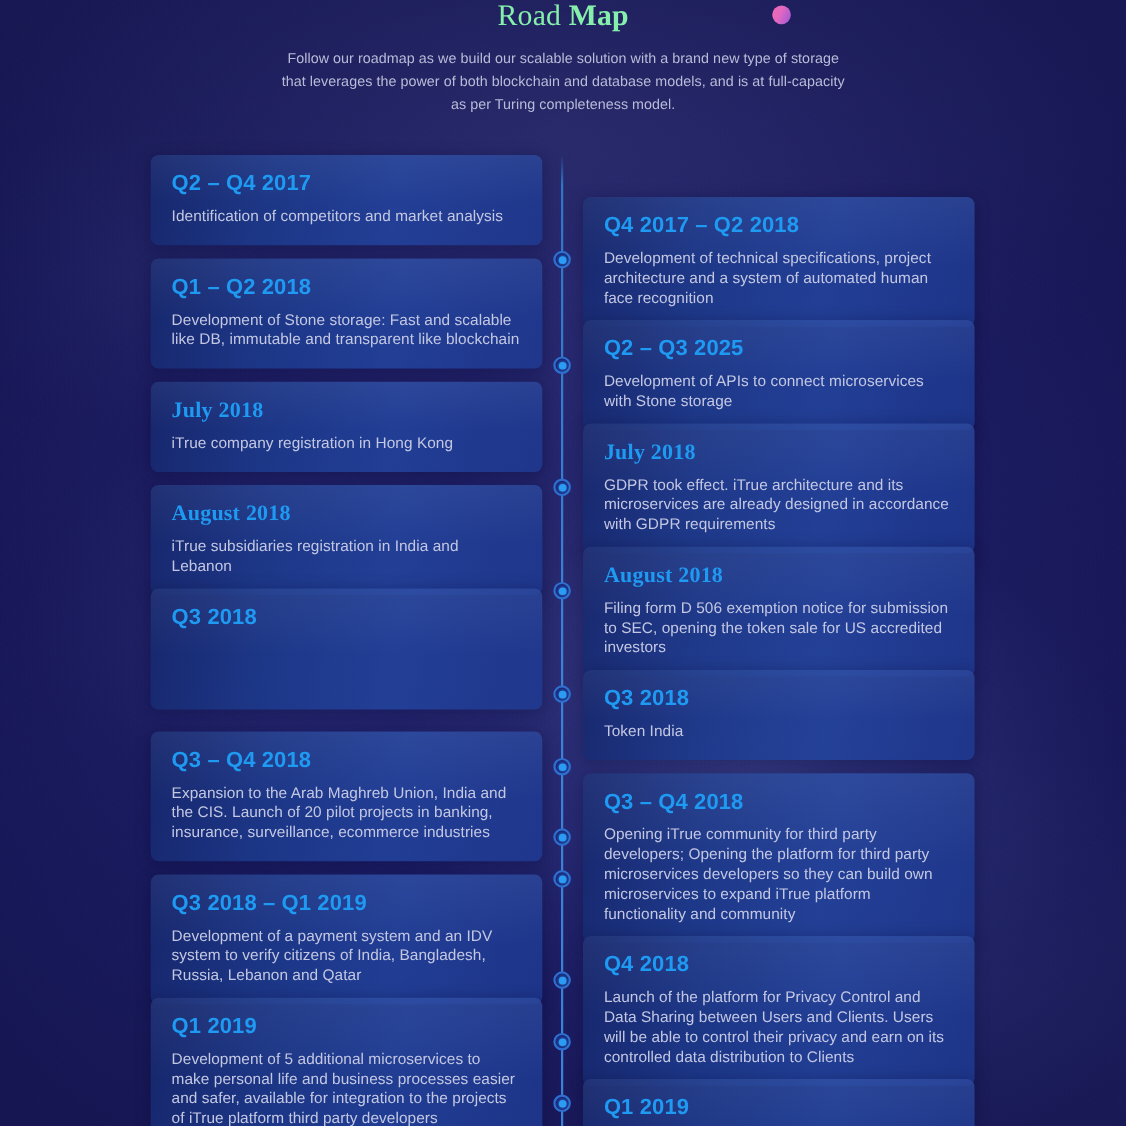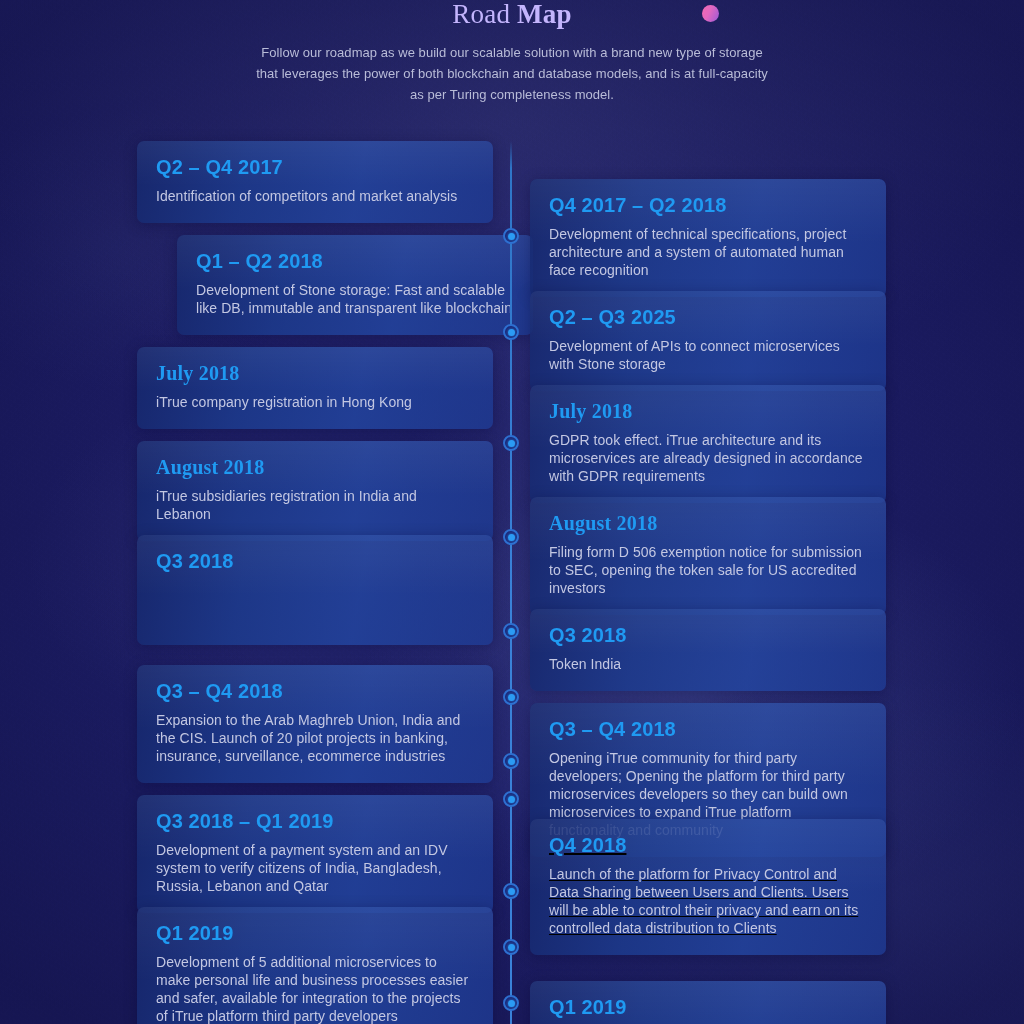--- a/index.html
+++ b/index.html
@@ -62,21 +62,21 @@
   
   .header {
     position: relative;
     padding-top: 0px;
     text-align: center;
   }
   .title {
     font-family: "Liberation Serif", serif;
     font-size: 27px;
     line-height: 28px;
-    color: #c4b5fd;
+    color: #86efac;
     font-weight: 400;
     letter-spacing: 0.2px;
     white-space: nowrap;
   }
   .title .bold { font-weight: 700; }
 
   .deco-dot {
     position: absolute;
     left: 702px;
     top: 5px;
@@ -214,21 +214,21 @@
         <div class="marker" style="top: 650px;"></div>
         <div class="marker" style="top: 742px;"></div>
         <div class="marker" style="top: 798px;"></div>
         <div class="marker" style="top: 854px;"></div>
       </div>
     <div class="col col-left" id="col-left">
         <div class="card" style="top: 0px; min-height: 74px;">
           <div class="card-title">Q2 – Q4 2017</div>
           <div class="card-text">Identification of competitors and market analysis</div>
         </div>
-        <div class="card" style="top: 94px; min-height: 92px; margin-left: 40px;">
+        <div class="card" style="top: 94px; min-height: 92px;">
           <div class="card-title">Q1 – Q2 2018</div>
           <div class="card-text">Development of Stone storage: Fast and scalable like DB, immutable and transparent like blockchain</div>
         </div>
         <div class="card" style="top: 206px; min-height: 74px;">
           <div class="card-title serif">July 2018</div>
           <div class="card-text">iTrue company registration in Hong Kong</div>
         </div>
         <div class="card" style="top: 300px; min-height: 74px;">
           <div class="card-title serif">August 2018</div>
           <div class="card-text">iTrue subsidiaries registration in India and Lebanon</div>
@@ -267,21 +267,21 @@
           <div class="card-text">Filing form D 506 exemption notice for submission to SEC, opening the token sale for US accredited investors</div>
         </div>
         <div class="card" style="top: 468px; min-height: 74px;">
           <div class="card-title">Q3 2018</div>
           <div class="card-text">Token India</div>
         </div>
         <div class="card" style="top: 562px; min-height: 128px;">
           <div class="card-title">Q3 – Q4 2018</div>
           <div class="card-text">Opening iTrue community for third party developers; Opening the platform for third party microservices developers so they can build own microservices to expand iTrue platform functionality and community</div>
         </div>
-        <div class="card" style="top: 678px; min-height: 110px; text-decoration: underline;">
+        <div class="card" style="top: 710px; min-height: 110px;">
           <div class="card-title">Q4 2018</div>
           <div class="card-text">Launch of the platform for Privacy Control and Data Sharing between Users and Clients. Users will be able to control their privacy and earn on its controlled data distribution to Clients</div>
         </div>
         <div class="card" style="top: 840px; min-height: 110px;">
           <div class="card-title">Q1 2019</div>
         </div>
       </div>
   </div>
 
 </div>

